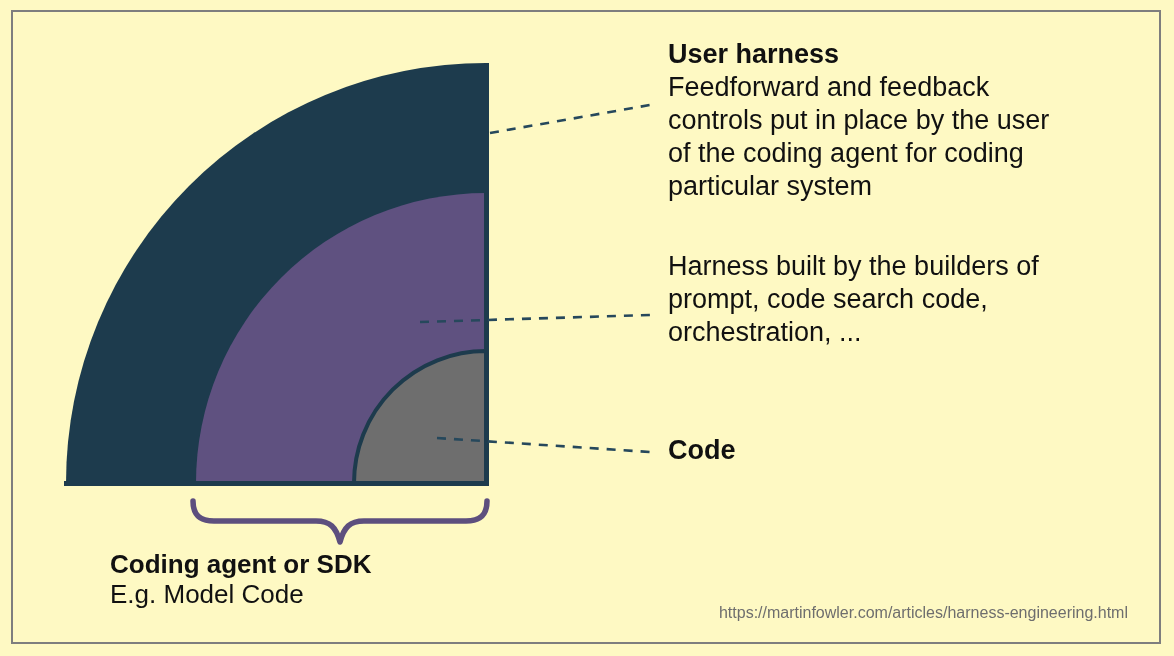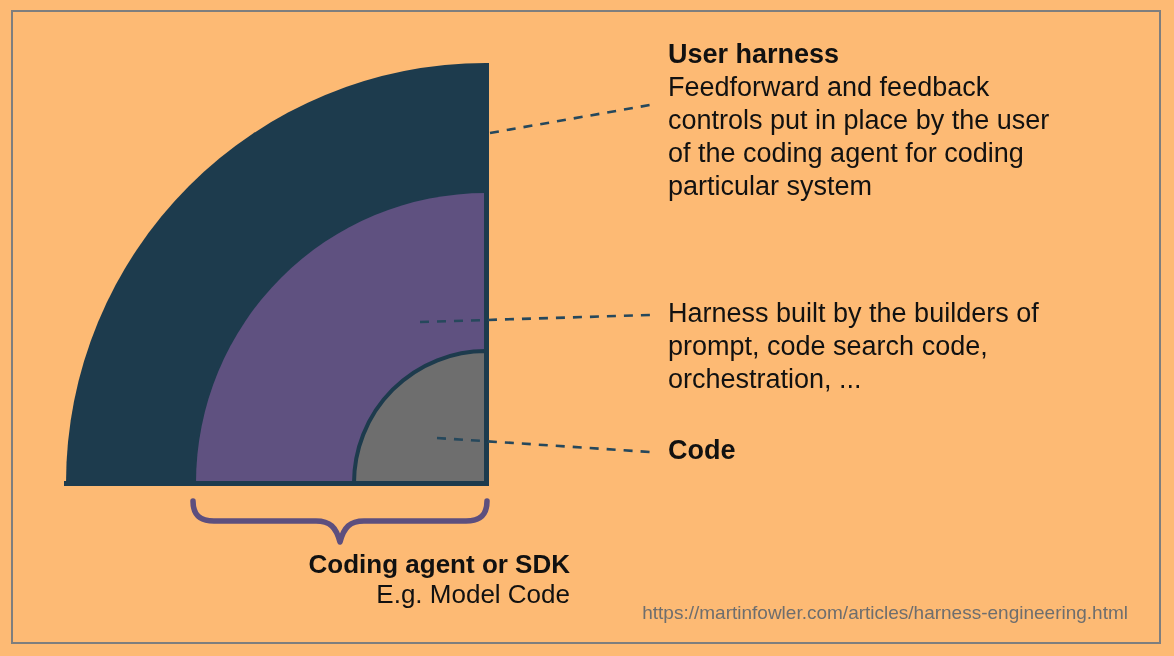--- a/index.html
+++ b/index.html
@@ -1,20 +1,20 @@
 <!DOCTYPE html>
 <html><head>
 <meta charset="utf-8">
 <style>
   html, body { margin: 0; padding: 0; background: #ffffff; }
   #canvas {
     position: relative;
     width: 1174px;
     height: 656px;
-    background: #fdba74;
+    background: #fef9c3;
     font-family: "Liberation Sans", sans-serif;
     overflow: hidden;
   }
   #frame {
     position: absolute;
     left: 11px; top: 10px;
     width: 1146px; height: 630px;
     border: 2px solid #7e7e7e;
     background: transparent;
     pointer-events: none;
@@ -27,37 +27,37 @@
   .ann-block {
     position: absolute;
     left: 668px;
     color: #111111;
     font-size: 27px;
     line-height: 33px;
     white-space: nowrap;
   }
   .ann-title { font-weight: 700; }
   #ann-user { top: 38px; }
-  #ann-builder { top: 250px; margin-top: 47px; }
+  #ann-builder { top: 250px; }
   #ann-model { top: 434px; }
   #brace-label {
     position: absolute;
     left: 110px; top: 549px;
     width: 460px;
-    text-align: right;
+    text-align: left;
     color: #111111;
     font-size: 26px;
     line-height: 30px;
   }
   #brace-label .bl-title { font-weight: 700; }
   #source-url {
     position: absolute;
     right: 46px; top: 601px;
     color: #6e6e6e;
-    font-size: 19px;
+    font-size: 16px;
     line-height: 24px;
     white-space: nowrap;
   }
 </style>
 </head>
 <body>
 
 <div id="canvas">
 
   <div id="frame"></div>

